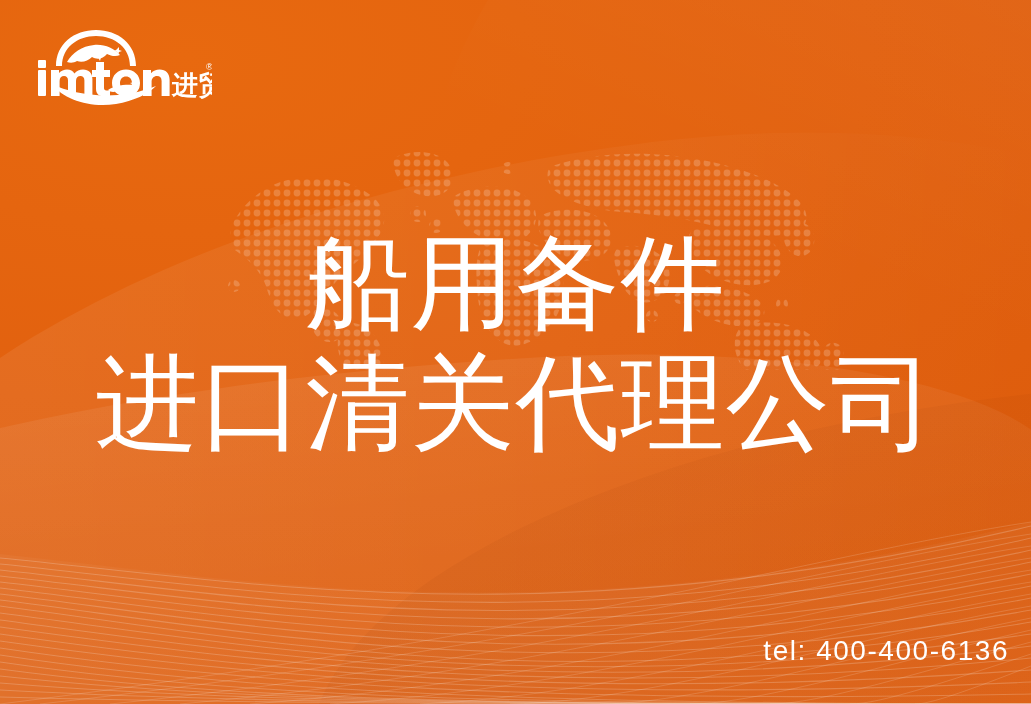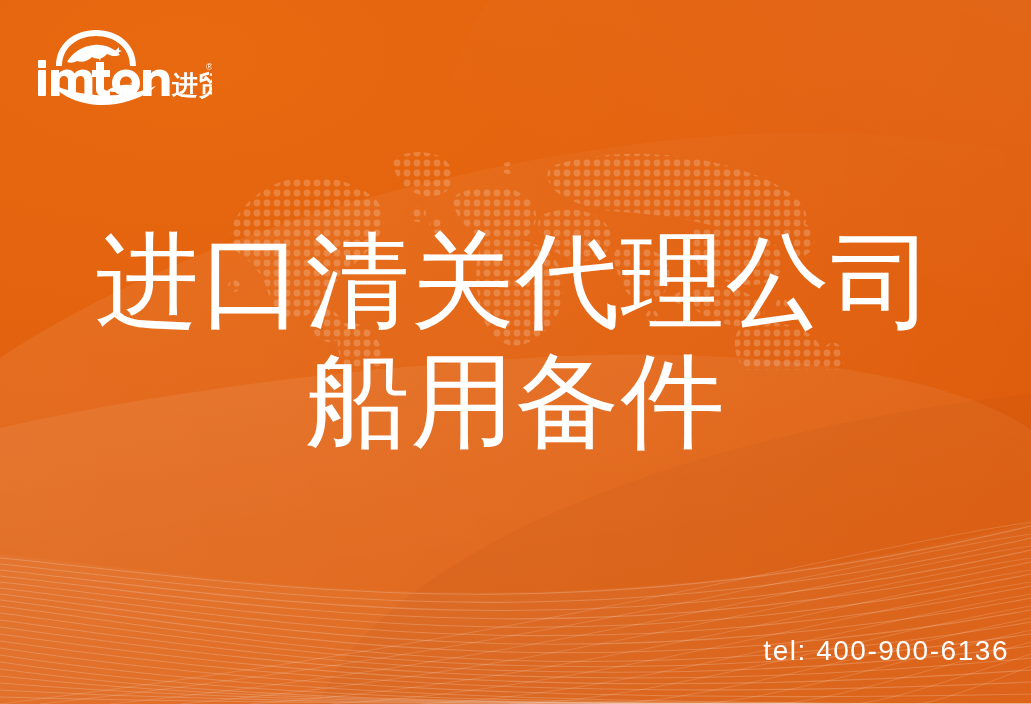--- a/index.html
+++ b/index.html
@@ -279,19 +279,19 @@
                  c6.2,0 10,4 10,10.4 V70 h-8 V55 c0,-3.2 -1.6,-5 -4.6,-5
                  c-3.2,0 -5.4,2.2 -5.4,5.8 V70 h-8.6 Z"></path>
       </g>
 
       <text x="138" y="68" font-family="'DejaVu Sans','Liberation Sans',sans-serif" font-size="26" font-weight="700" fill="#ffffff">进贸通</text>
       <text x="172" y="44" font-family="'Liberation Sans',sans-serif" font-size="9" fill="#ffffff">®</text>
     </svg>
   </div>
 
   <div class="headline">
+    <span class="hl-line l1">船用备件</span>
     <span class="hl-line l2">进口清关代理公司</span>
-    <span class="hl-line l1">船用备件</span>
-  </div>
-
-  <div class="tel">tel: 400-900-6136</div>
+  </div>
+
+  <div class="tel">tel: 400-400-6136</div>
 
 </div>
 
 </body></html>

